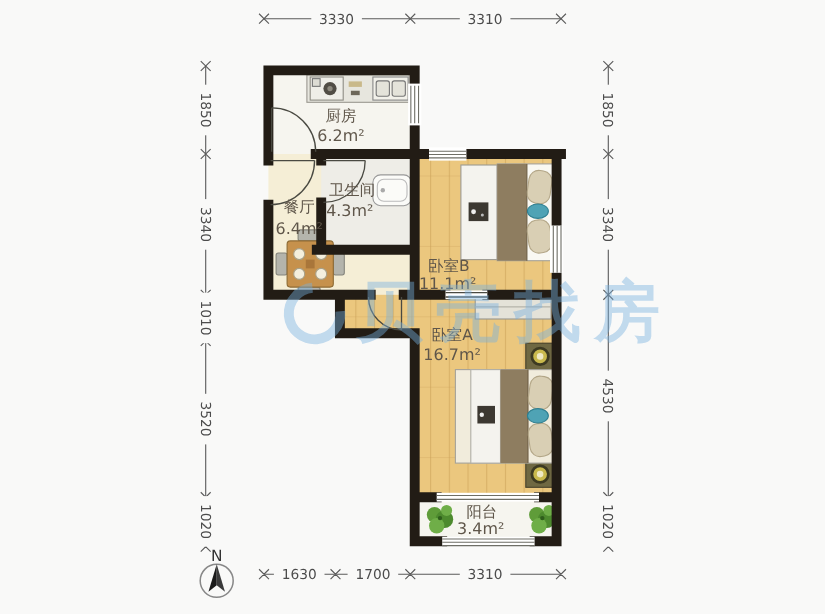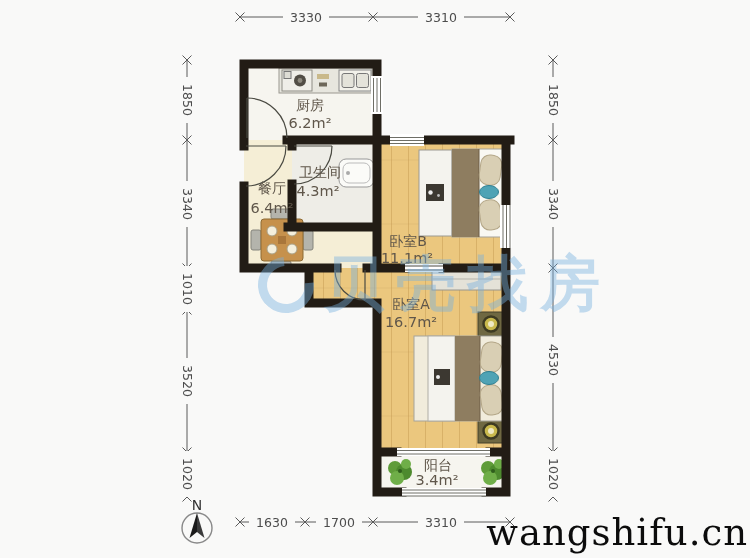--- a/index.html
+++ b/index.html
@@ -284,14 +284,13 @@
     <polygon points="197,513 189.5,538 197,532" fill="#1a1a1a"></polygon>
     <polygon points="197,513 204.5,538 197,532" fill="#3a3a3a"></polygon>
   </g>
 </svg>
 
 <div class="wm-center">
   <div class="wm-ring"></div>
   <div class="wm-text">贝壳找房</div>
 </div>
 
-<div class="wm-corner">wangshifu.cn</div>
 </div>
 
 </body></html>

